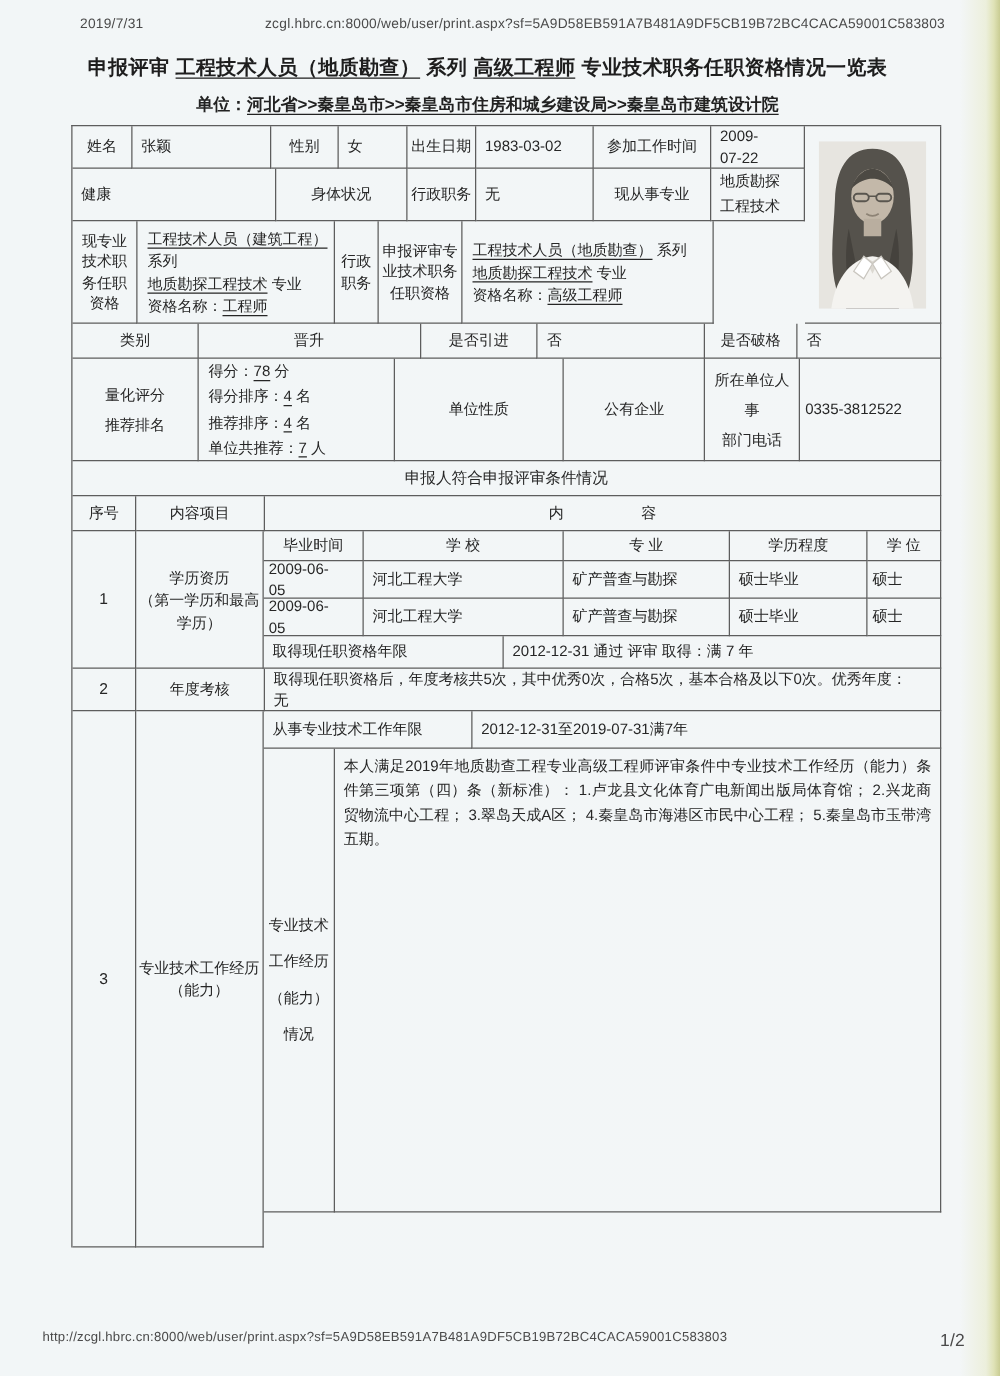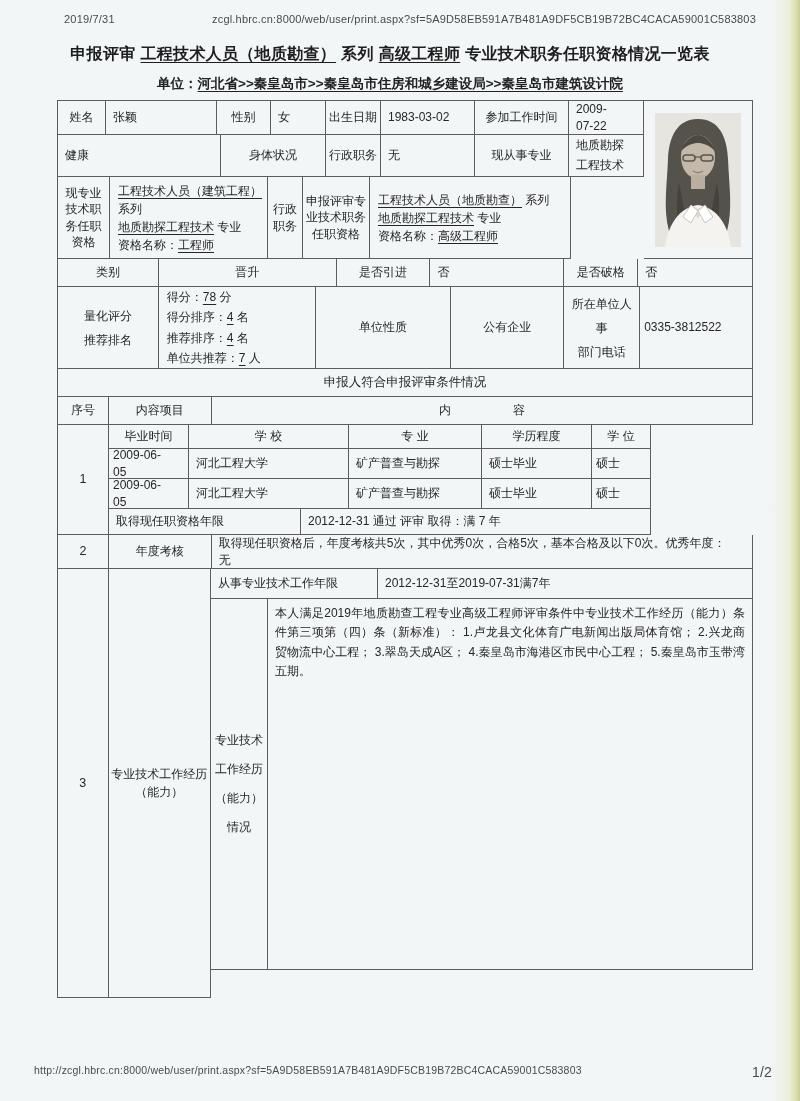--- a/index.html
+++ b/index.html
@@ -151,20 +151,25 @@
       <div class="cell lab" style="width:51px">序号</div>
       <div class="cell lab" style="width:103px">内容项目</div>
       <div class="cell lab" style="width:542px; gap:62px">
         <span>内</span>
           <span>容</span>
       </div>
     </div>
 
     <div class="trow">
       <div class="cell lab seqcell" style="width:51px; height:110px">1</div>
+      <div class="cell col lab multiline" style="width:103px; height:110px">
+        <div>学历资历</div>
+        <div>（第一学历和最高</div>
+        <div>学历）</div>
+      </div>
       <div style="width:542px">
         <div class="trow" style="height:24px">
           <div class="cell lab" style="width:80px">毕业时间</div>
           <div class="cell lab" style="width:160px">学 校</div>
           <div class="cell lab" style="width:133px">专 业</div>
           <div class="cell lab" style="width:110px">学历程度</div>
           <div class="cell lab" style="width:59px">学 位</div>
         </div>
         <div class="trow" style="height:30px">
           <div class="cell val" style="width:80px; padding-left:4px">2009-06-05</div>

